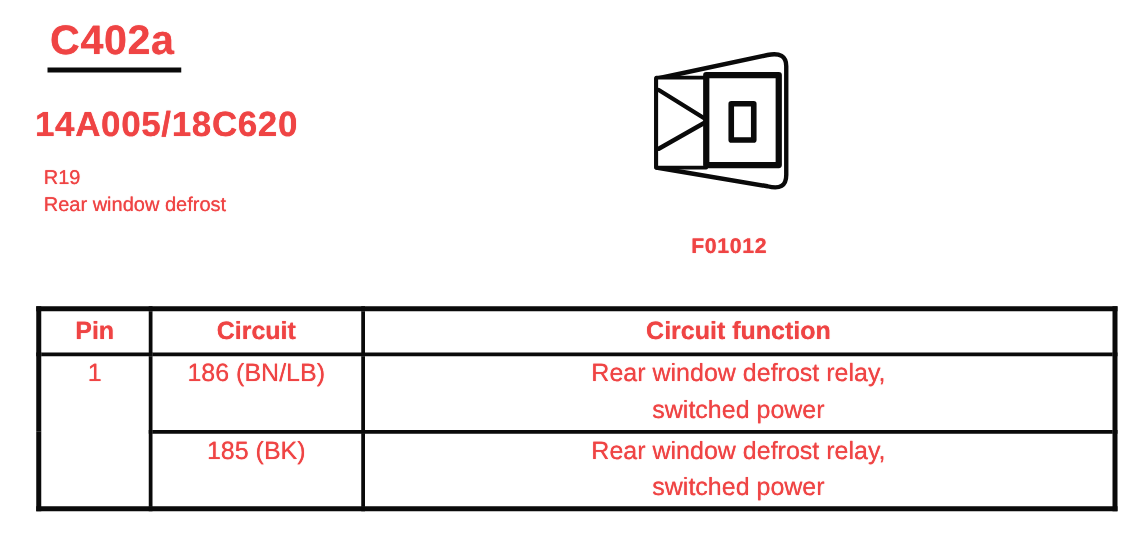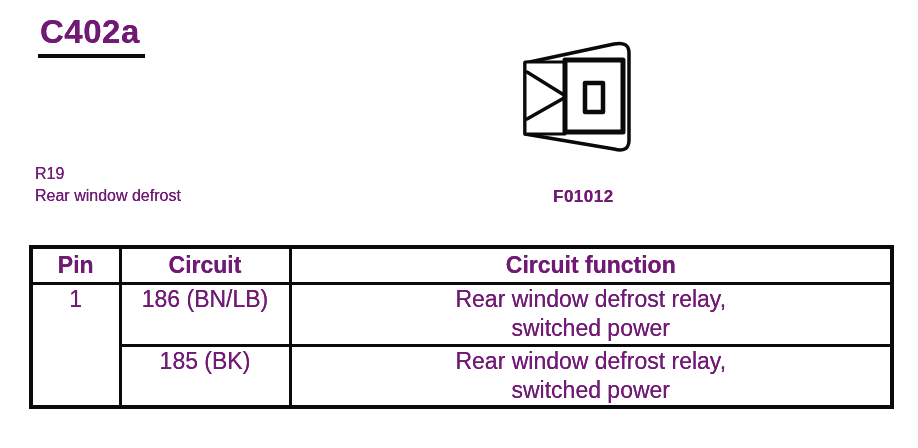--- a/index.html
+++ b/index.html
@@ -2,21 +2,21 @@
 <html><head>
 <meta charset="utf-8">
 <style>
   * { box-sizing: border-box; }
   html, body { margin: 0; padding: 0; background: #ffffff; }
   .page {
     position: relative;
     width: 918px;
     height: 448px;
     background: #ffffff;
-    color: #701a75;
+    color: #ef4444;
     font-family: "Liberation Sans", sans-serif;
     overflow: hidden;
   }
   .scan { text-shadow: 0 0 0.6px currentColor; }
 
   .connector-id {
     position: absolute;
     left: 38px;
     top: 13px;
     font-size: 33px;
@@ -29,21 +29,21 @@
     position: absolute;
     left: 28px;
     top: 84px;
     font-size: 28px;
     font-weight: 700;
     letter-spacing: 0.5px;
   }
   .component-desc {
     position: absolute;
     left: 35px;
-    top: 163px;
+    top: 132px;
     font-size: 16px;
     line-height: 22px;
     font-weight: 400;
   }
   .connector-figure {
     position: absolute;
     left: 519px;
     top: 41px;
     width: 120px;
     height: 115px;
@@ -62,21 +62,21 @@
     left: 29px;
     top: 245px;
     width: 861px;
     border-collapse: collapse;
     table-layout: fixed;
     border: 4px solid #0a0a0a;
   }
   table.pinout th,
   table.pinout td {
     border: 3px solid #0a0a0a;
-    font-size: 23px;
+    font-size: 20px;
     padding: 0;
   }
   table.pinout th {
     height: 36px;
     font-weight: 700;
     text-align: center;
     vertical-align: middle;
   }
   table.pinout td {
     height: 62px;
@@ -88,20 +88,21 @@
   td.circuit-cell { text-align: center; padding-top: 3px; margin-top: 20px; }
   td.function-cell { text-align: center; padding: 3px 8px 3px 17px; }
 </style>
 </head>
 <body>
 
 <div class="page">
 
   <div class="connector-id scan">C402a</div>
 
+  <div class="part-numbers scan">14A005/18C620</div>
 
   <div class="component-desc scan">
     <div>R19</div>
     <div>Rear window defrost</div>
   </div>
 
   <svg class="connector-figure" viewBox="0 0 120 115" fill="none" stroke="#0a0a0a" stroke-linejoin="round" stroke-linecap="round">
 
     <path d="M 6 22 L 95 3 Q 110 0 110 12 L 110 99 Q 110 112 95 108 L 6 93 Z" stroke-width="3.5" fill="#ffffff"></path>
 

